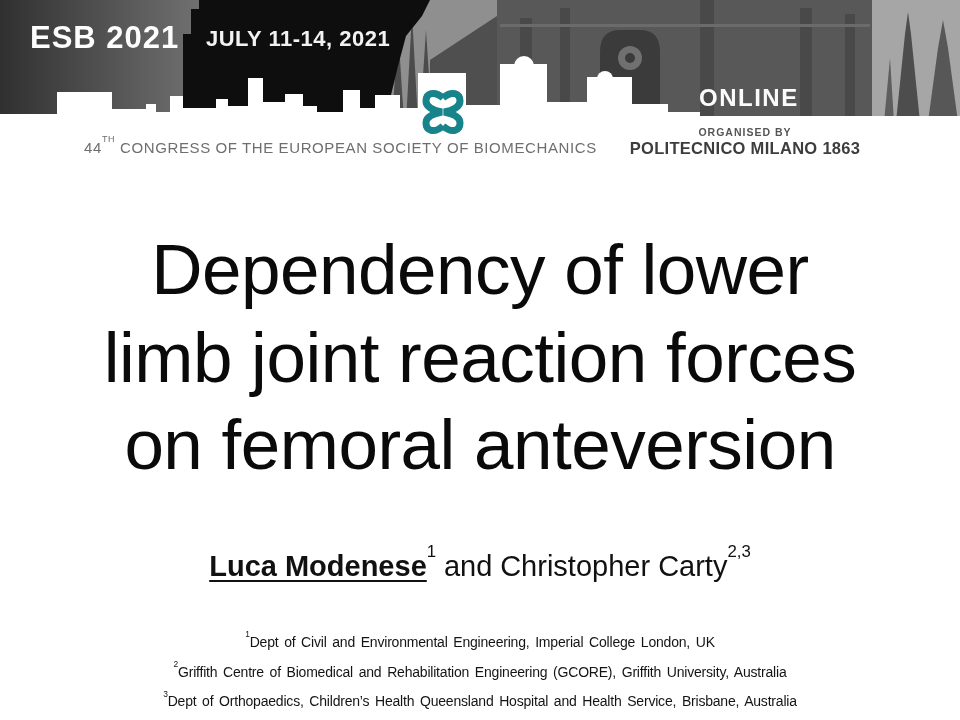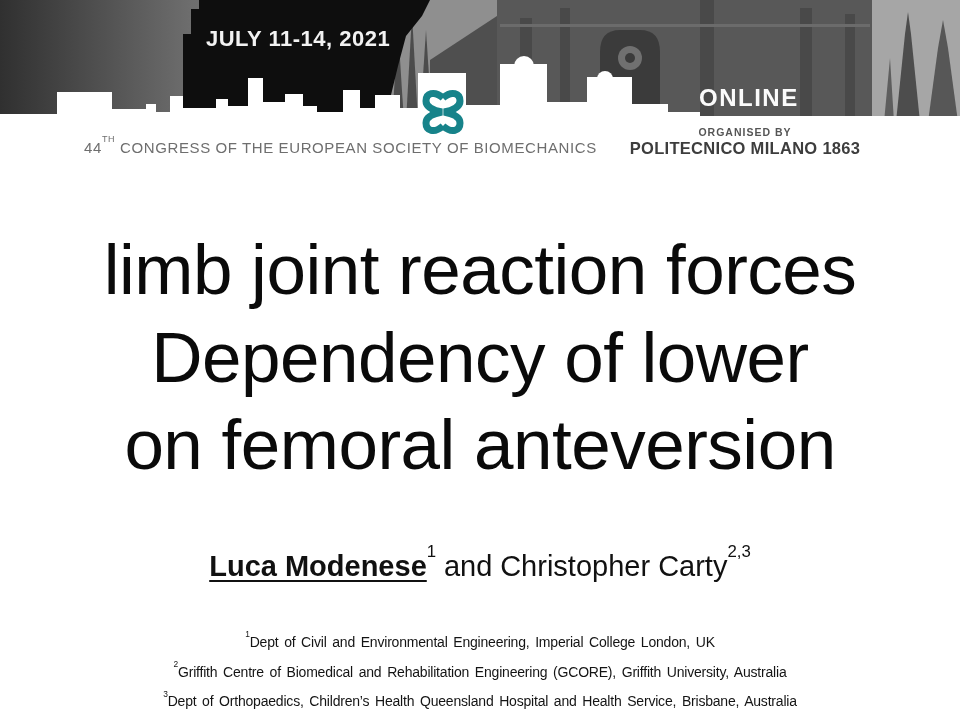--- a/index.html
+++ b/index.html
@@ -87,39 +87,40 @@
         <polygon points="928,122 938,48 943,20 948,48 958,122" fill="#575757"></polygon>
       </g>
 
       <path d="M183,122 L183,34 L191,34 L191,9 L199,9 L199,0 L430,0 L422,16 L406,36 L398,66 L391,95 L388,122 Z" fill="#0e0e0e"></path>
 
       <path d="M0,122 L0,114 H57 V92 H112 V109 H146 V104 H156 V112 H170 V96 H183 V108 H216 V99 H228 V106 H248 V78 H263 V102 H285 V94 H303 V106 H317 V112 H343 V90 H360 V108 H375 V95 H400 V108 H418 V73 H466 V105 H500 V64 H547 V102 H587 V77 H632 V104 H668 V112 H700 V116 H960 V122 Z" fill="#ffffff"></path>
       <circle cx="524" cy="66" r="10" fill="#ffffff"></circle>
       <circle cx="605" cy="79" r="8" fill="#ffffff"></circle>
     </svg>
 
+    <div class="banner-text esb">ESB 2021</div>
     <div class="banner-text dates">JULY 11-14, 2021</div>
     <div class="banner-text online">ONLINE</div>
   </div>
 
   <svg class="esb-logo" viewBox="0 0 48 50">
     <path d="M24,11 C15,3 7,6.5 7,14 C7,20.5 15,23.5 23,25 C15,26.5 7,29.5 7,36 C7,43.5 15,47 24,39" fill="none" stroke="#17838a" stroke-width="7" stroke-linecap="butt" stroke-linejoin="miter"></path>
     <path d="M24,11 C33,3 41,6.5 41,14 C41,20.5 33,23.5 25,25 C33,26.5 41,29.5 41,36 C41,43.5 33,47 24,39" fill="none" stroke="#17838a" stroke-width="7" stroke-linecap="butt" stroke-linejoin="miter"></path>
   </svg>
 
   <div class="congress-line">
     <span>44</span><sup>TH</sup><span class="congress-rest">CONGRESS OF THE EUROPEAN SOCIETY OF BIOMECHANICS</span>
   </div>
 
   <div class="organised">ORGANISED BY</div>
   <div class="organiser">POLITECNICO MILANO 1863</div>
 
   <div class="title">
+    <div>Dependency of lower</div>
     <div>limb joint reaction forces</div>
-    <div>Dependency of lower</div>
     <div>on femoral anteversion</div>
   </div>
 
   <div class="authors">
     <span class="name1">Luca Modenese</span><sup>1</sup><span class="connector">and</span><span>Christopher Carty</span><sup>2,3</sup>
   </div>
 
   <div class="affiliations">
     <div class="aff-row"><sup>1</sup><span>Dept of Civil and Environmental Engineering, Imperial College London, UK</span></div>
     <div class="aff-row"><sup>2</sup><span>Griffith Centre of Biomedical and Rehabilitation Engineering (GCORE), Griffith University, Australia</span></div>

